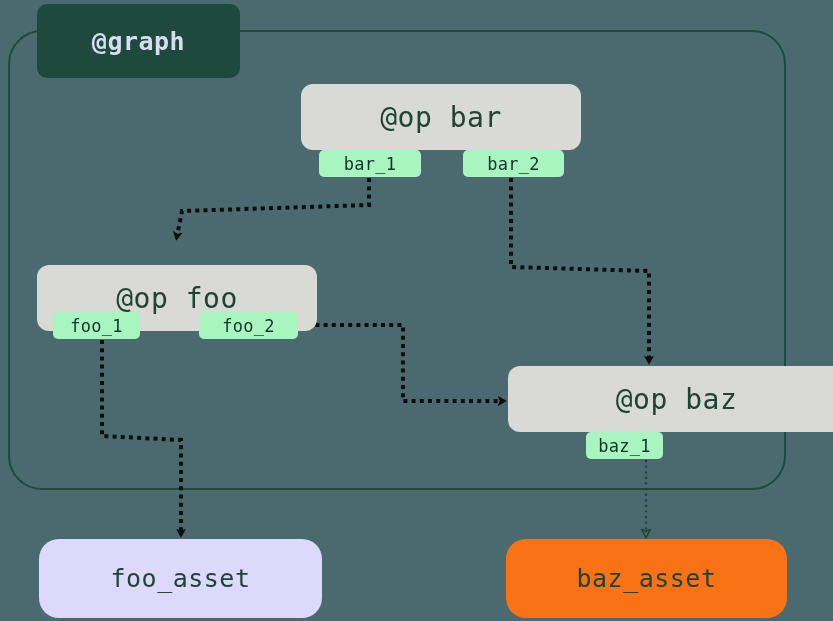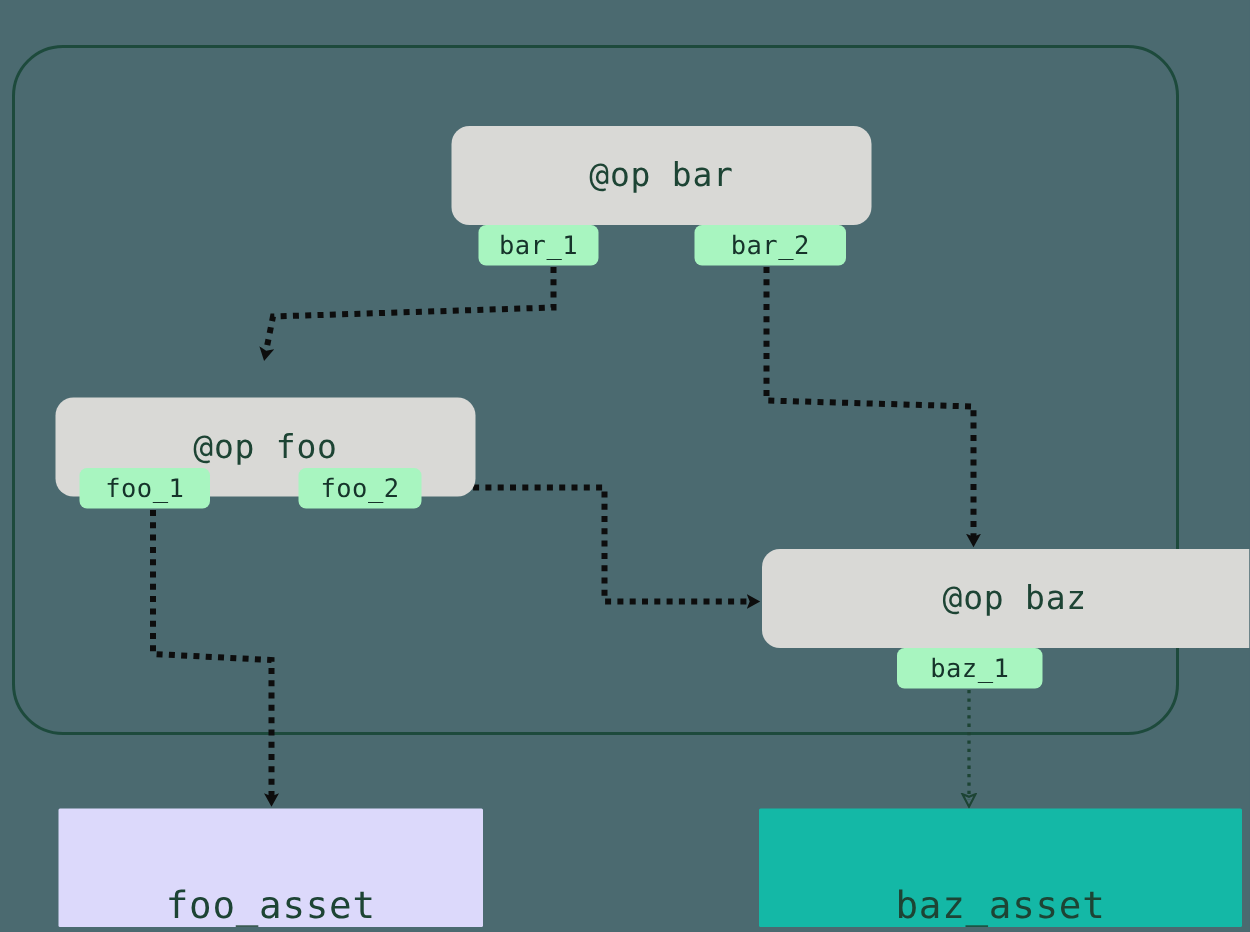--- a/index.html
+++ b/index.html
@@ -26,38 +26,37 @@
     position: absolute;
     box-sizing: border-box;
     display: flex;
     align-items: center;
     justify-content: center;
   }
   .op-node {
     background: #d9d9d6;
     border-radius: 12px;
     color: #1d4434;
-    font-size: 22px;
+    font-size: 28px;
     letter-spacing: 0.5px;
   }
   .graph-label {
     background: #1d4a3c;
     border-radius: 10px;
     color: #d9dcf2;
     font-size: 25px;
     font-weight: bold;
     letter-spacing: 0.5px;
   }
   .asset-node {
     background: #dcd9fb;
-    border-radius: 1px;
+    border-radius: 20px;
     color: #1d4434;
     font-size: 25px;
     letter-spacing: 0.5px;
-    align-items: flex-end;
   }
   .port {
     position: absolute;
     box-sizing: border-box;
     background: #a8f5c0;
     border-radius: 5px;
     color: #16332a;
     font-size: 17px;
     display: flex;
     align-items: center;
@@ -83,50 +82,53 @@
     </defs>
     <g id="edge-paths">
         <path d="M 369 178 L 369 205 L 182 211 L 177 236" fill="none" stroke="#0d0d0d" stroke-width="4" stroke-linecap="butt" stroke-dasharray="4 4.2" marker-end="url(#arrow-solid)"></path>
         <path d="M 511 178 L 511 267 L 649 271 L 649 360" fill="none" stroke="#0d0d0d" stroke-width="4" stroke-linecap="butt" stroke-dasharray="4 4.2" marker-end="url(#arrow-solid)"></path>
         <path d="M 299 325 L 403 325 L 403 401 L 502 401" fill="none" stroke="#0d0d0d" stroke-width="4" stroke-linecap="butt" stroke-dasharray="4 4.2" marker-end="url(#arrow-solid)"></path>
         <path d="M 102 340 L 102 436 L 181 440 L 181 533" fill="none" stroke="#0d0d0d" stroke-width="4" stroke-linecap="butt" stroke-dasharray="4 4.2" marker-end="url(#arrow-solid)"></path>
         <path d="M 646 460 L 646 533" fill="none" stroke="#1d4434" stroke-width="2.2" stroke-linecap="butt" stroke-dasharray="2.2 3.4" marker-end="url(#arrow-hollow)"></path>
       </g>
   </svg>
 
+  <div class="node graph-label" id="graph-label" style="left: 37px; top: 4px; width: 203px; height: 74px; background: rgb(29, 74, 60); color: rgb(217, 220, 242);">
+    <span>@graph</span>
+  </div>
 
   <div id="op-layer">
       <div class="node op-node" style="left: 301px; top: 84px; width: 280px; height: 66px; background: rgb(217, 217, 214); color: rgb(29, 68, 52);">
         <span>@op bar</span>
       </div>
-      <div class="port" style="left: 319px; top: 150px; width: 80px; height: 27px; text-align: center;">
+      <div class="port" style="left: 319px; top: 150px; width: 102px; height: 27px; text-align: center;">
         <span>bar_1</span>
       </div>
       <div class="port" style="left: 463px; top: 150px; width: 101px; height: 27px;">
         <span>bar_2</span>
       </div>
       <div class="node op-node" style="left: 37px; top: 241px; width: 280px; height: 66px; background: rgb(217, 217, 214); color: rgb(29, 68, 52); margin-top: 24px;">
         <span>@op foo</span>
       </div>
       <div class="port" style="left: 53px; top: 312px; width: 87px; height: 27px;">
         <span>foo_1</span>
       </div>
-      <div class="port" style="left: 199px; top: 312px; width: 82px; height: 27px;">
+      <div class="port" style="left: 199px; top: 312px; width: 99px; height: 27px;">
         <span>foo_2</span>
       </div>
       <div class="node op-node" style="left: 508px; top: 366px; width: 337px; height: 66px; background: rgb(217, 217, 214); color: rgb(29, 68, 52);">
         <span>@op baz</span>
       </div>
-      <div class="port" style="left: 598px; top: 432px; width: 97px; height: 27px; align-items: center;">
+      <div class="port" style="left: 586px; top: 432px; width: 77px; height: 27px; align-items: center;">
         <span>baz_1</span>
       </div>
     </div>
 
   <div id="asset-layer">
       <div class="node asset-node" style="left: 39px; top: 539px; width: 283px; height: 79px; background: rgb(220, 217, 251); color: rgb(29, 68, 52);">
         <span>foo_asset</span>
       </div>
-      <div class="node asset-node" style="left: 506px; top: 539px; width: 322px; height: 79px; background: #14b8a6; color: rgb(29, 68, 52);">
+      <div class="node asset-node" style="left: 506px; top: 539px; width: 281px; height: 79px; background: #f97316; color: rgb(29, 68, 52);">
         <span>baz_asset</span>
       </div>
     </div>
 
 </div>
 
 </body></html>

